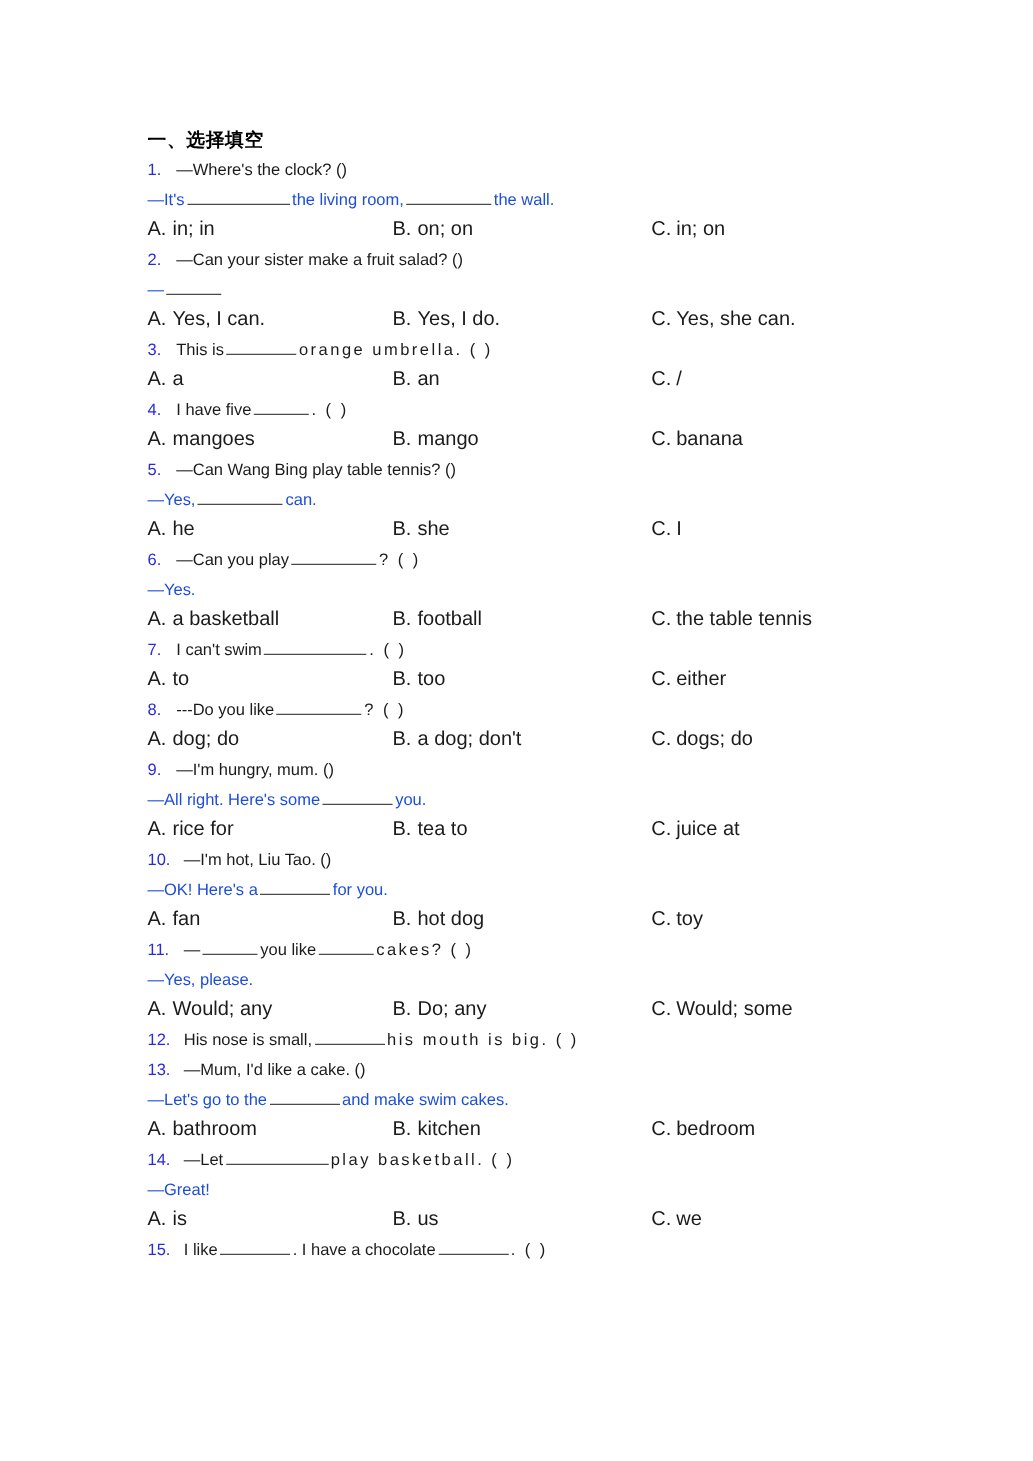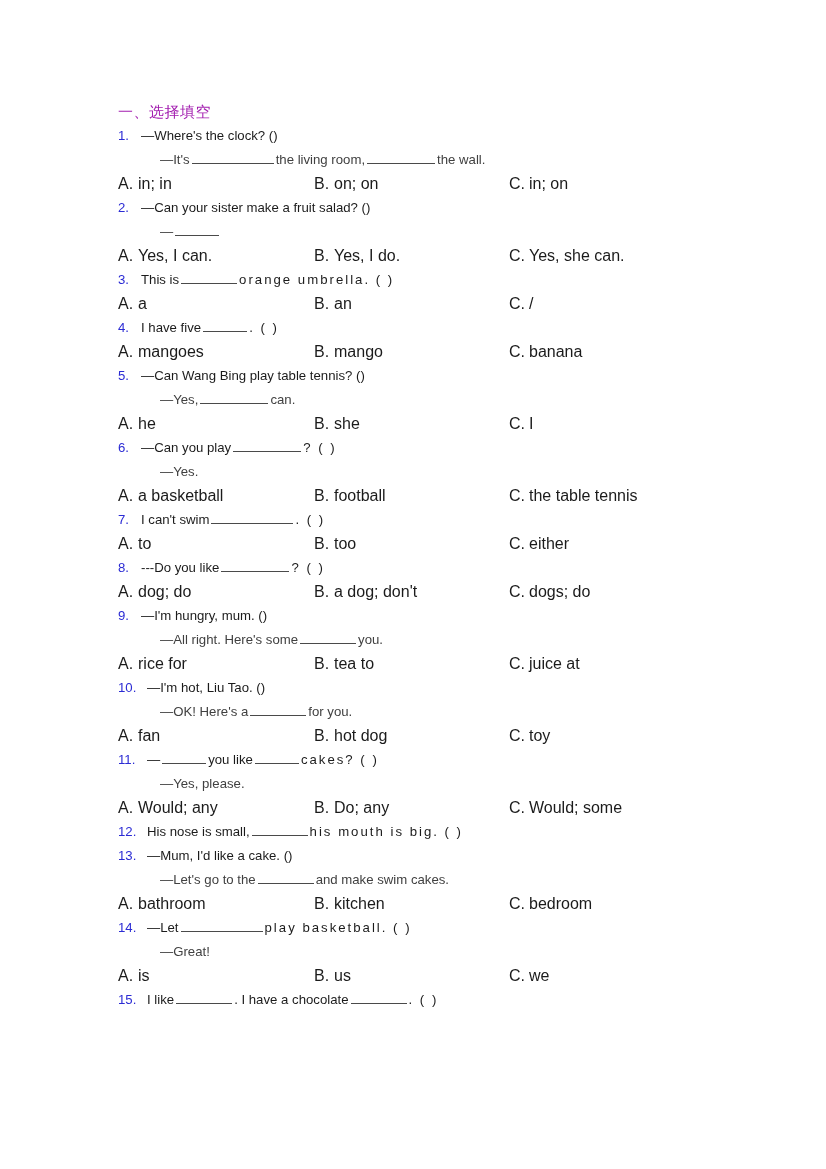--- a/index.html
+++ b/index.html
@@ -32,23 +32,24 @@
     position: absolute;
     left: 118px;
     top: 100px;
     width: 660px;
   }
 
   .section-title {
     font-size: 15px;
     line-height: 24px;
     letter-spacing: 0.5px;
-    color: #a21caf;
+    color: #000000;
     white-space: nowrap;
     font-family: "DejaVu Sans", "Liberation Sans", sans-serif;
+    font-weight: bold;
   }
 
   
   .line {
     font-size: 13.2px;
     line-height: 24px;
     height: 24px;
     white-space: nowrap;
     color: #1b1b1b;
   }
@@ -64,40 +65,39 @@
   }
   .q-num.wide {
     min-width: 29px;
   }
   .q-text {
     color: #1b1b1b;
   }
 
   
   .cont-line {
-    color: #404040;
-    margin-left: 42px;
+    color: #1d4ed8;
   }
 
   
   .opt-line {
     position: relative;
     height: 24px;
     line-height: 24px;
     font-size: 16px;
     white-space: nowrap;
   }
   .opt {
     position: absolute;
     top: 0;
     color: #1b1b1b;
   }
   .opt-a { left: 0px; }
   .opt-b { left: 196px; }
-  .opt-c { left: 391px; }
+  .opt-c { left: 403px; }
   .opt-letter {
     display: inline-block;
     min-width: 20px;
   }
 
   
   .blk {
     display: inline-block;
     border-bottom: 1px solid #4a4a4a;
     height: 11px;

